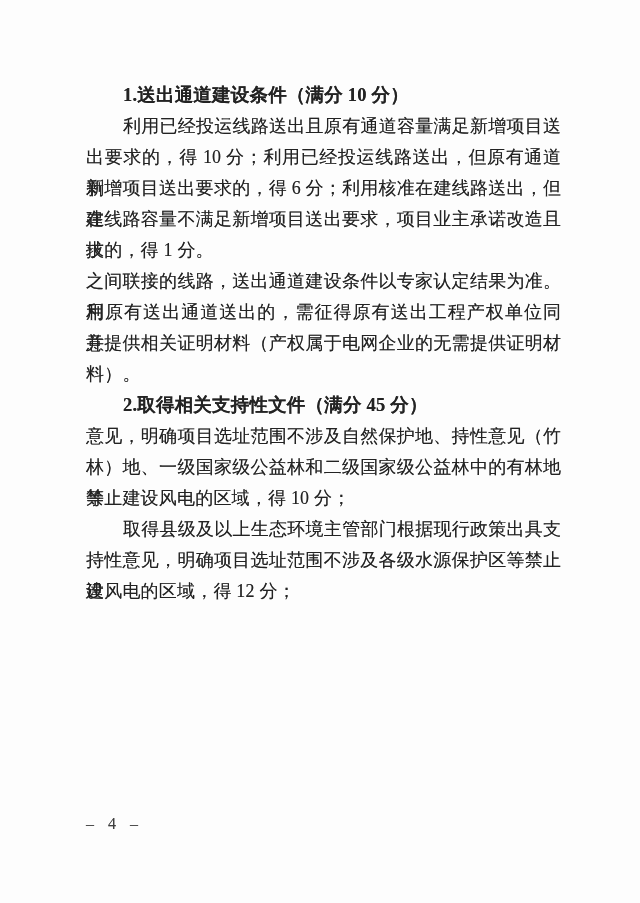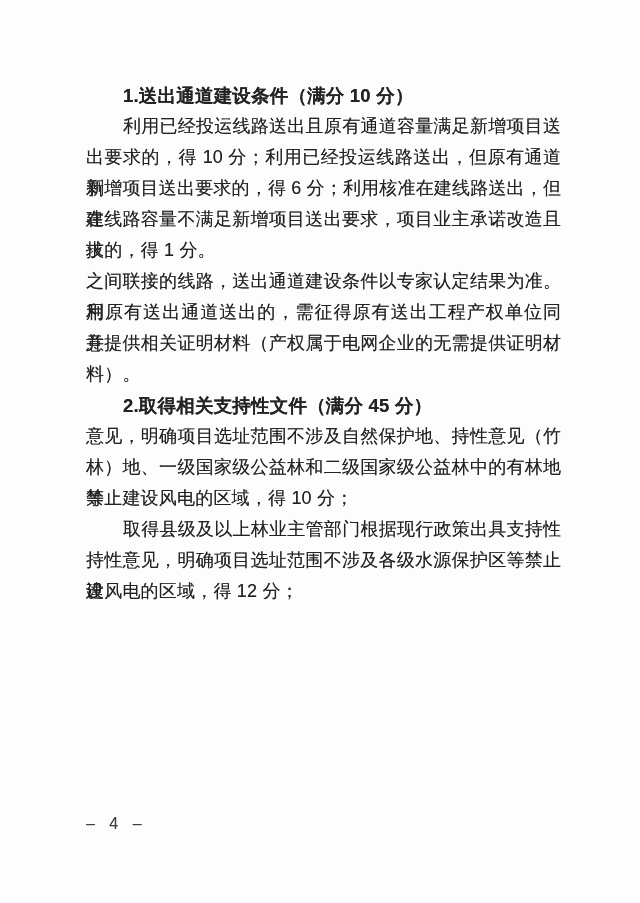--- a/index.html
+++ b/index.html
@@ -6,21 +6,21 @@
     margin: 0;
     padding: 0;
     background: #ffffff;
   }
   .page {
     position: relative;
     width: 640px;
     height: 903px;
     background: #fdfdfd;
     overflow: hidden;
-    font-family: Liberation Sans, sans-serif;
+    font-family: Liberation Serif, serif;
     color: #232323;
   }
   .doc-body {
     position: absolute;
     left: 86px;
     top: 80px;
     width: 475px;
   }
   .line {
     height: 31px;
@@ -68,18 +68,18 @@
       <div class="line j">建线路容量不满足新增项目送出要求，项目业主承诺改造且技</div>
       <div class="line">求的，得 1 分。</div>
       <div class="line j">之间联接的线路，送出通道建设条件以专家认定结果为准。利</div>
       <div class="line j">用原有送出通道送出的，需征得原有送出工程产权单位同意，</div>
       <div class="line j">并提供相关证明材料（产权属于电网企业的无需提供证明材</div>
       <div class="line">料）。</div>
       <div class="line h ind">2.取得相关支持性文件（满分 45 分）</div>
       <div class="line j">意见，明确项目选址范围不涉及自然保护地、持性意见（竹</div>
       <div class="line j">林）地、一级国家级公益林和二级国家级公益林中的有林地等</div>
       <div class="line">禁止建设风电的区域，得 10 分；</div>
-      <div class="line ind j">取得县级及以上林业主管部门根据现行政策出具支持性</div>
+      <div class="line ind j">取得县级及以上生态环境主管部门根据现行政策出具支</div>
       <div class="line j">持性意见，明确项目选址范围不涉及各级水源保护区等禁止建</div>
       <div class="line">设风电的区域，得 12 分；</div>
     </div>
   <div class="page-footer">– 4 –</div>
 </div>
 
 </body></html>

